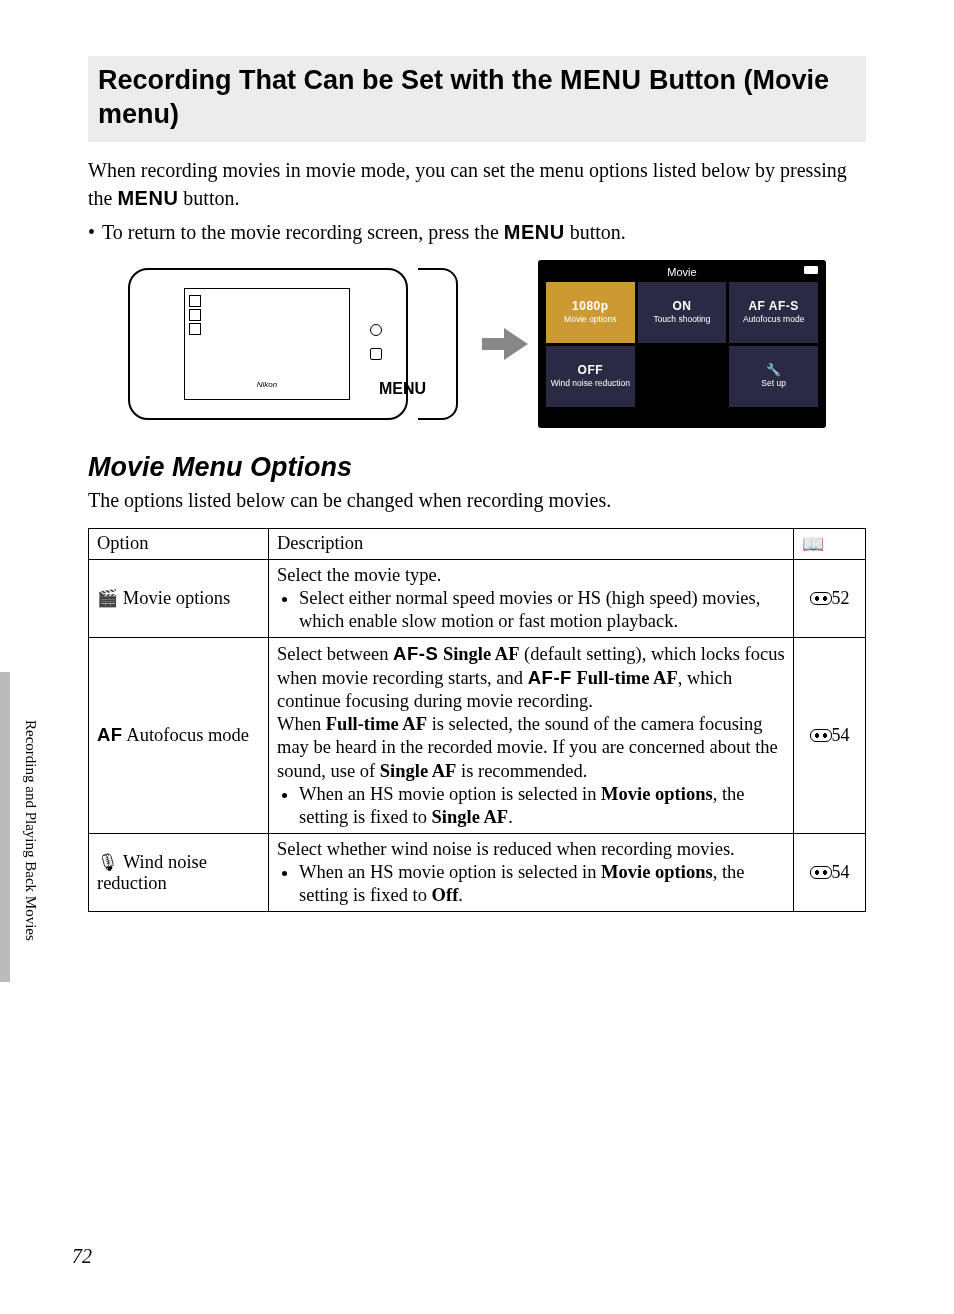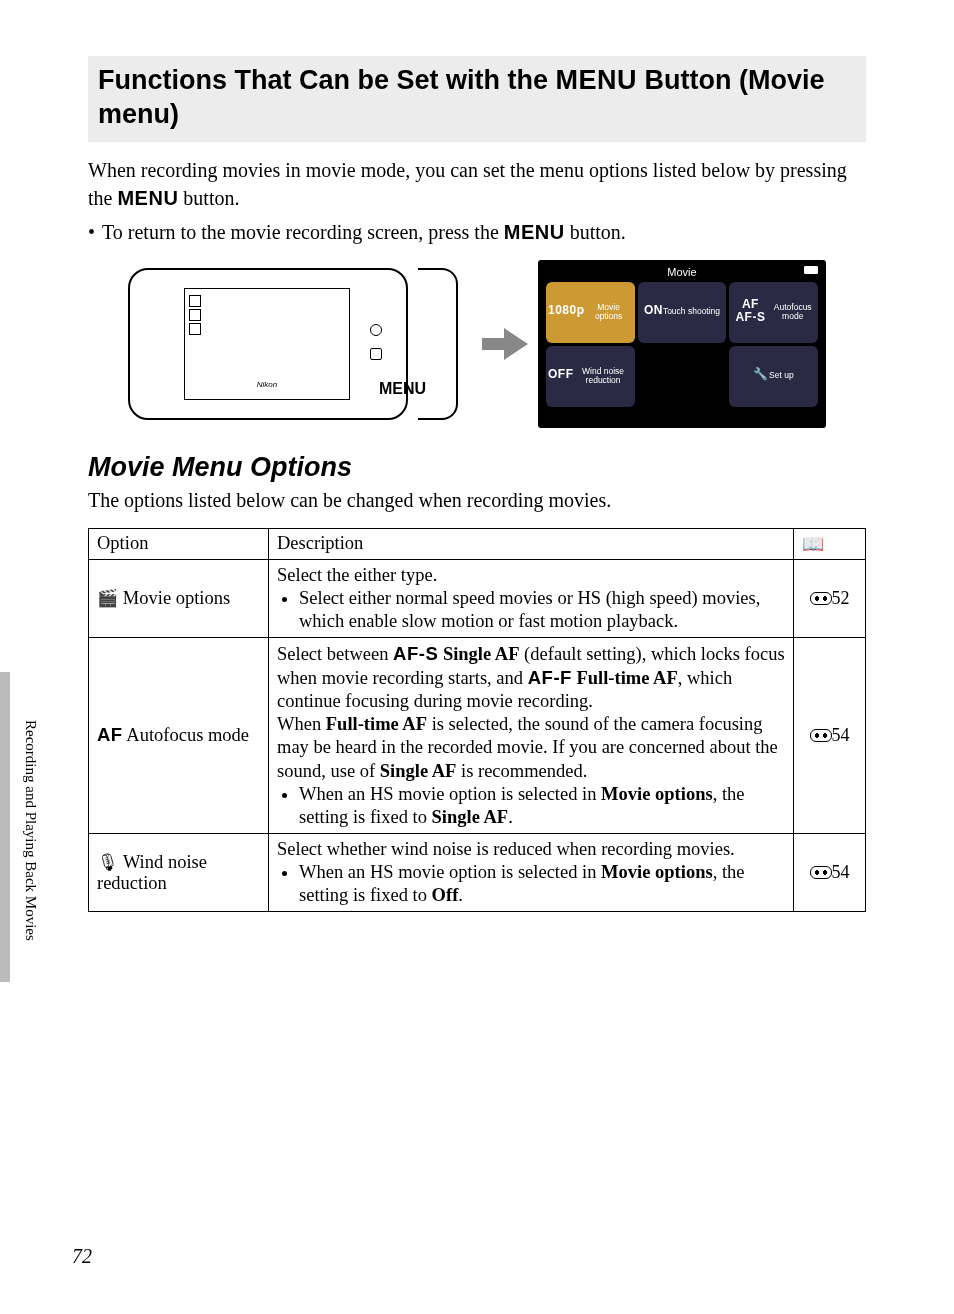--- a/index.html
+++ b/index.html
@@ -137,23 +137,23 @@
   .batt { position:absolute; right:0; top:2px; width:14px; height:8px; border:1px solid #fff; border-radius:1px; background:#fff; }
   .tile-grid {
     display: grid;
     grid-template-columns: 1fr 1fr 1fr;
     grid-template-rows: 1fr 1fr;
     gap: 3px;
     flex: 1;
   }
   .tile {
     background: #2a2a44;
-    border-radius: 6px;
+    border-radius: 0;
     display: flex;
-    flex-direction: row;
+    flex-direction: column;
     align-items: center;
     justify-content: center;
     font-size: 9px;
     line-height: 1.1;
     text-align: center;
     padding: 2px;
   }
   .tile.sel { background: #cc9933; }
   .tile.empty { background: transparent; }
   .tile .tval { font-size: 12px; font-weight: bold; margin-bottom: 2px; letter-spacing:0.5px; }
@@ -233,21 +233,21 @@
 </head>
 <body>
 
 <div class="side-tab"></div>
 <div class="side-label">Recording and Playing Back Movies</div>
 
 <div class="page">
 
   <div class="title-bar">
     <h1>
-      <span>Functions That Can be Set with the </span><span class="menu-word">MENU</span><span> Button (Movie menu)</span>
+      <span>Recording That Can be Set with the </span><span class="menu-word">MENU</span><span> Button (Movie menu)</span>
     </h1>
   </div>
 
   <p class="intro">
     <span>When recording movies in movie mode, you can set the menu options listed below by pressing the </span><span class="menu-word">MENU</span><span> button.</span>
   </p>
 
   <p class="bullet-line">
     <span>To return to the movie recording screen, press the </span><span class="menu-word">MENU</span><span> button.</span>
   </p>
@@ -311,21 +311,21 @@
       <tr>
         <th>Option</th>
         <th>Description</th>
         <th class="book"><span class="book-sym">📖</span></th>
       </tr>
     </thead>
     <tbody id="opts-body">
         <tr>
           <td class="opt-cell"><span class="icon-sym">🎬</span> <span>Movie options</span></td>
           <td class="desc">
-            <p>Select the either type.</p>
+            <p>Select the movie type.</p>
             <ul>
               <li>Select either normal speed movies or HS (high speed) movies, which enable slow motion or fast motion playback.</li>
             </ul>
           </td>
           <td class="ref-cell"><span class="link-sym"></span><span>52</span></td>
         </tr>
         <tr>
           <td class="opt-cell"><span class="af-glyph">AF</span> <span>Autofocus mode</span></td>
           <td class="desc">
             <p>Select between <span class="af-glyph">AF-S</span> <b>Single AF</b> (default setting), which locks focus when movie recording starts, and <span class="af-glyph">AF-F</span> <b>Full-time AF</b>, which continue focusing during movie recording.<br>When <b>Full-time AF</b> is selected, the sound of the camera focusing may be heard in the recorded movie. If you are concerned about the sound, use of <b>Single AF</b> is recommended.</p>

